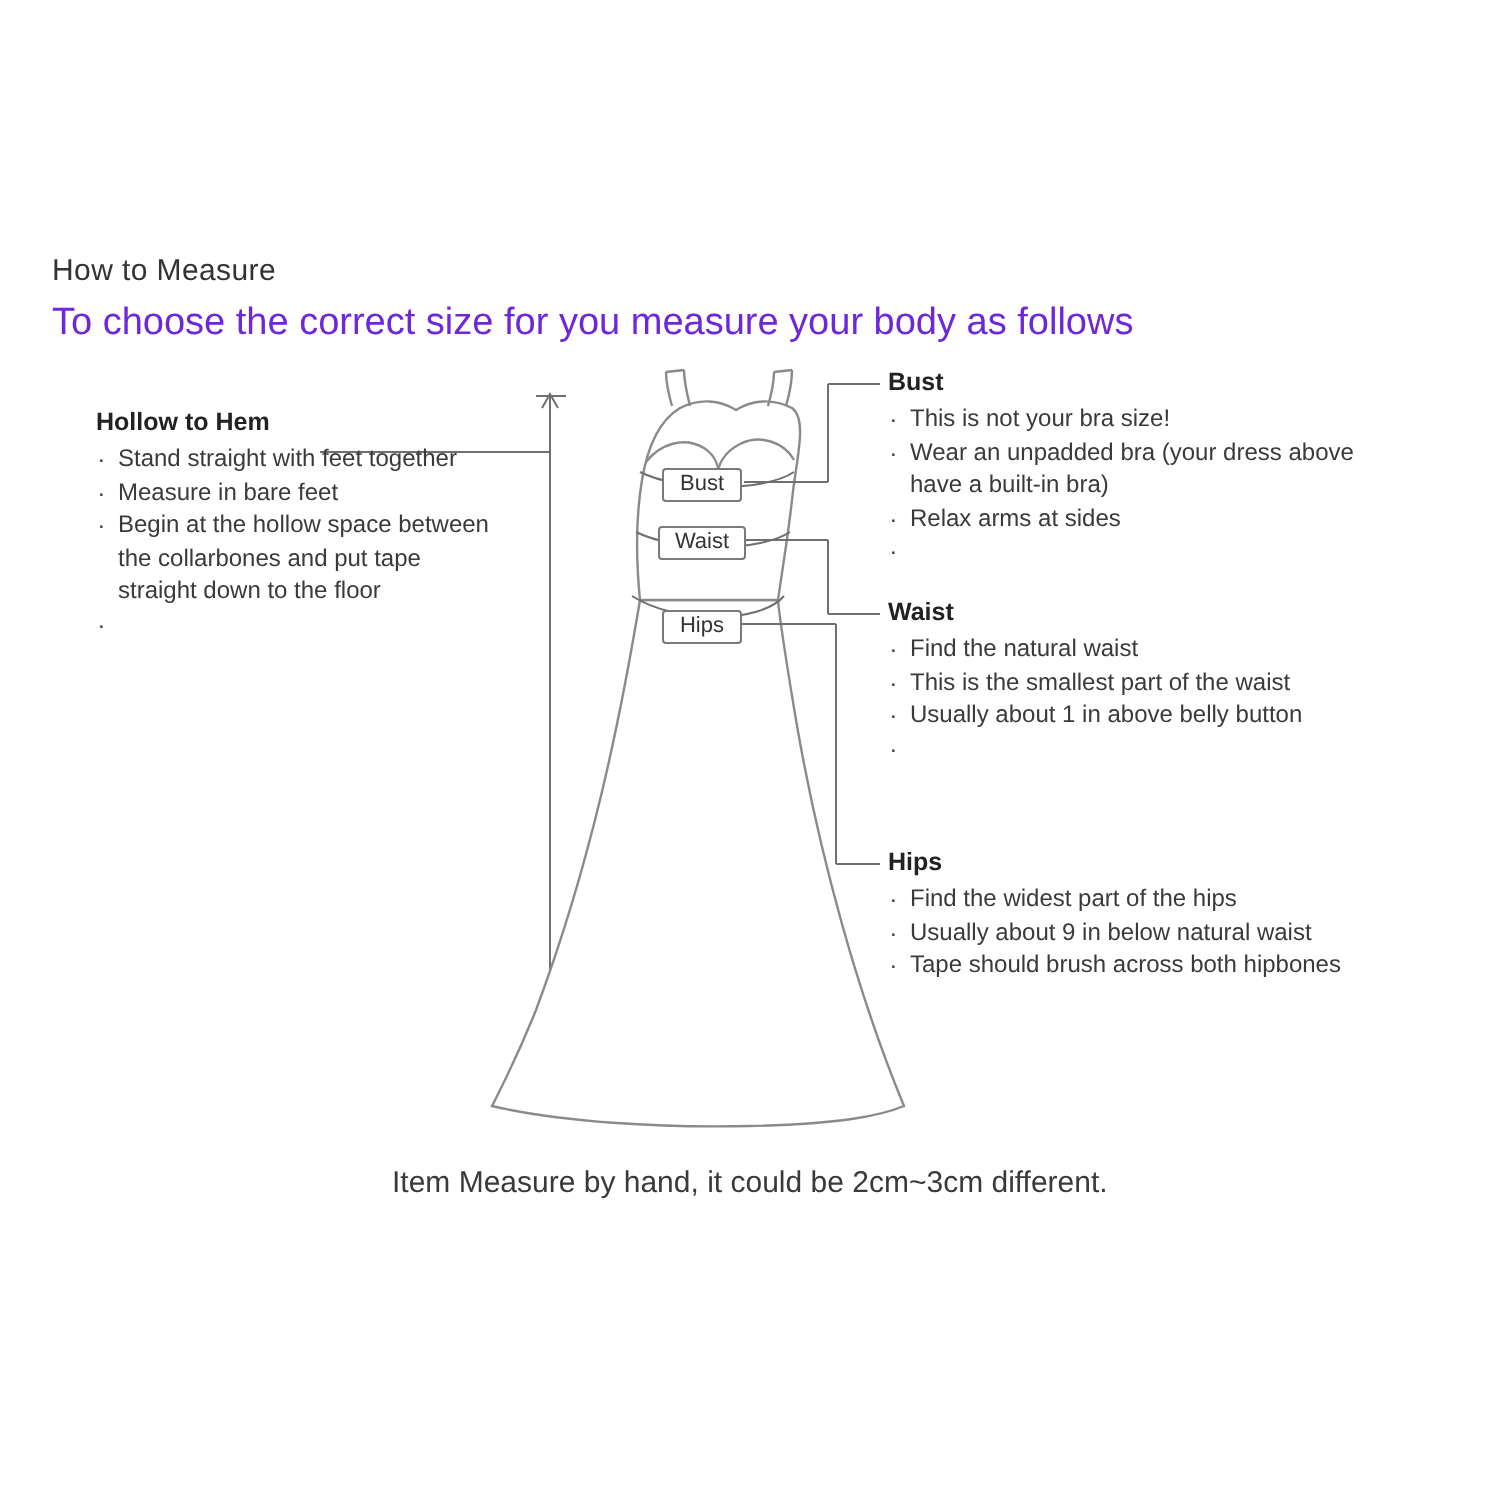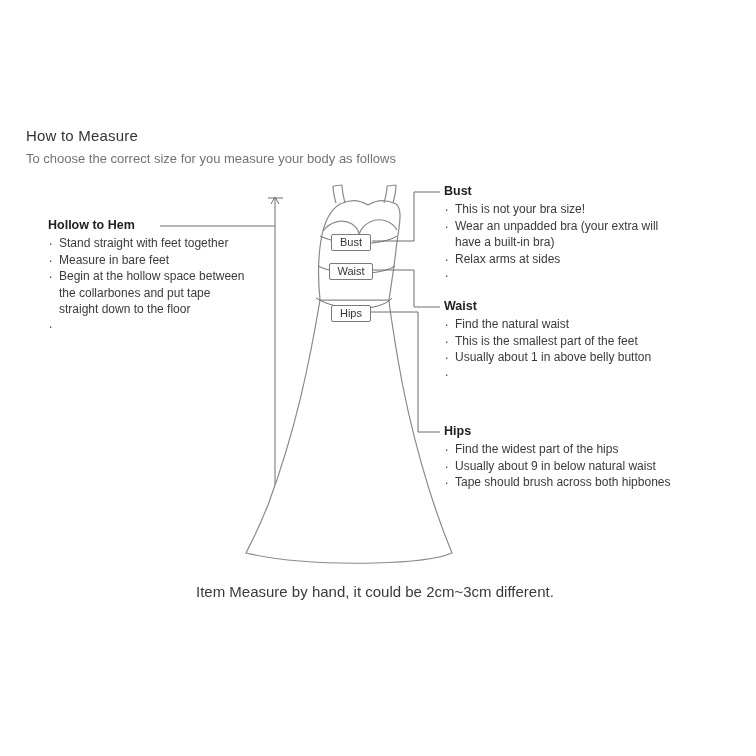--- a/index.html
+++ b/index.html
@@ -27,22 +27,22 @@
     left: 26px;
     top: 127px;
     font-size: 15px;
     color: #333;
     letter-spacing: 0.2px;
   }
   .subtitle {
     position: absolute;
     left: 26px;
     top: 151px;
-    font-size: 13px;
-    color: #737373;
+    font-size: 19px;
+    color: #6d28d9;
   }
   .footnote {
     position: absolute;
     left: 196px;
     top: 583px;
     font-size: 15px;
     color: #3a3a3a;
   }
   .block {
     position: absolute;
@@ -155,48 +155,48 @@
       <line x1="370" y1="312" x2="418" y2="312"></line>
       <line x1="418" y1="312" x2="418" y2="432"></line>
       <line x1="418" y1="432" x2="440" y2="432"></line>
     </g>
   </svg>
 
   <div class="pill" style="left:331px; top:234px; width:38px;">Bust</div>
   <div class="pill" style="left:329px; top:263px; width:42px;">Waist</div>
   <div class="pill" style="left:331px; top:305px; width:38px;">Hips</div>
 
-  <div class="block" style="left:48px; top:218px; width:210px;">
+  <div class="block" style="left:48px; top:204px; width:210px;">
     <h3>Hollow to Hem</h3>
     <ul>
       <li><span class="dot">.</span><span>Stand straight with feet together</span></li>
       <li><span class="dot">.</span><span>Measure in bare feet</span></li>
       <li><span class="dot">.</span><span>Begin at the hollow space between
 the collarbones and put tape
 straight down to the floor</span></li>
       <li><span class="dot">.</span></li>
     </ul>
   </div>
 
   <div class="block" style="left:444px; top:184px; width:250px;">
     <h3>Bust</h3>
     <ul>
       <li><span class="dot">.</span><span>This is not your bra size!</span></li>
-      <li><span class="dot">.</span><span>Wear an unpadded bra (your extra will
+      <li><span class="dot">.</span><span>Wear an unpadded bra (your dress above
 have a built-in bra)</span></li>
       <li><span class="dot">.</span><span>Relax arms at sides</span></li>
       <li><span class="dot">.</span></li>
     </ul>
   </div>
 
   <div class="block" style="left:444px; top:299px; width:250px;">
     <h3>Waist</h3>
     <ul>
       <li><span class="dot">.</span><span>Find the natural waist</span></li>
-      <li><span class="dot">.</span><span>This is the smallest part of the feet</span></li>
+      <li><span class="dot">.</span><span>This is the smallest part of the waist</span></li>
       <li><span class="dot">.</span><span>Usually about 1 in above belly button</span></li>
       <li><span class="dot">.</span></li>
     </ul>
   </div>
 
   <div class="block" style="left:444px; top:424px; width:250px;">
     <h3>Hips</h3>
     <ul>
       <li><span class="dot">.</span><span>Find the widest part of the hips</span></li>
       <li><span class="dot">.</span><span>Usually about 9 in below natural waist</span></li>

